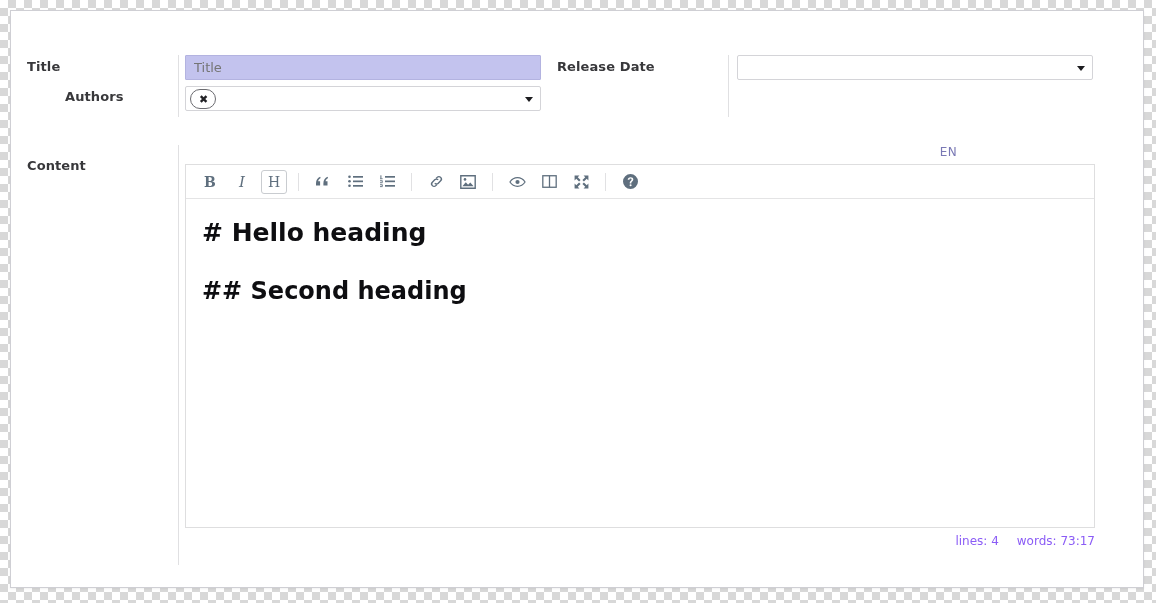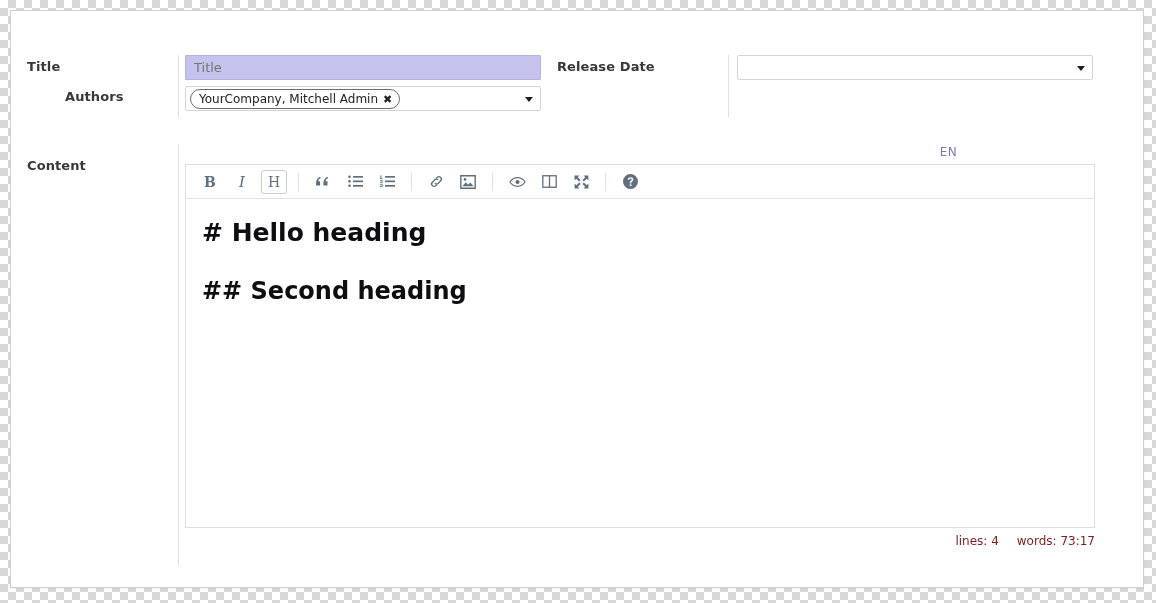--- a/index.html
+++ b/index.html
@@ -249,21 +249,21 @@
     color: #0e0e11;
   }
 
   .statusbar {
     position: absolute;
     left: 0;
     top: 385px;
     width: 910px;
     height: 22px;
     font-size: 12px;
-    color: #7f1d1d;
+    color: #8b5cf6;
     display: flex;
     justify-content: flex-end;
     align-items: center;
   }
   .st-item { margin-left: 18px; }
   .st-cursor { }
 
   svg { display: block; }
 </style>
 </head>
@@ -278,21 +278,20 @@
     <div class="label lbl-content">Content</div>
 
     <div class="vsep sep-left"></div>
     <div class="vsep sep-right"></div>
     <div class="vsep sep-content"></div>
 
     <input class="input-title" type="text" placeholder="Title" style="">
 
     <div class="many2many">
       <div class="tag">
-        <span>YourCompany, Mitchell Admin</span>
         <span class="tag-remove">✖</span>
       </div>
       <span class="caret"></span>
     </div>
 
     <div class="input-release">
       <span class="caret"></span>
     </div>
 
     <div class="editor-wrap">

